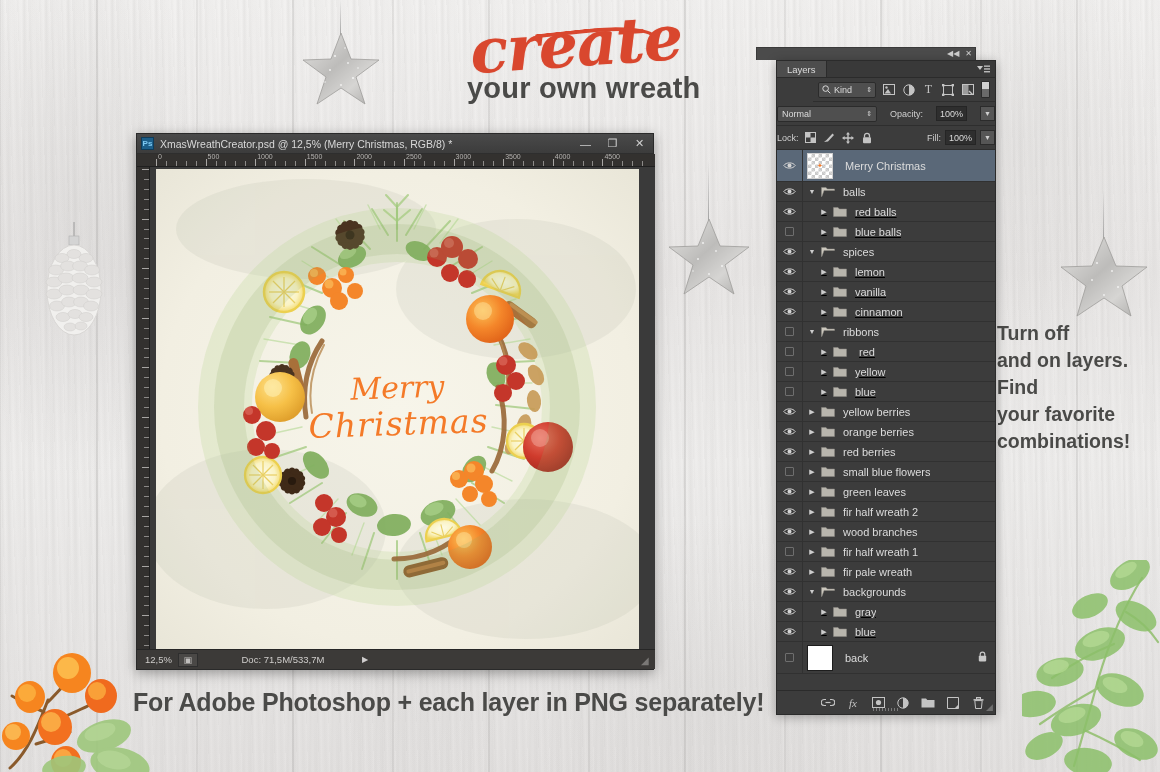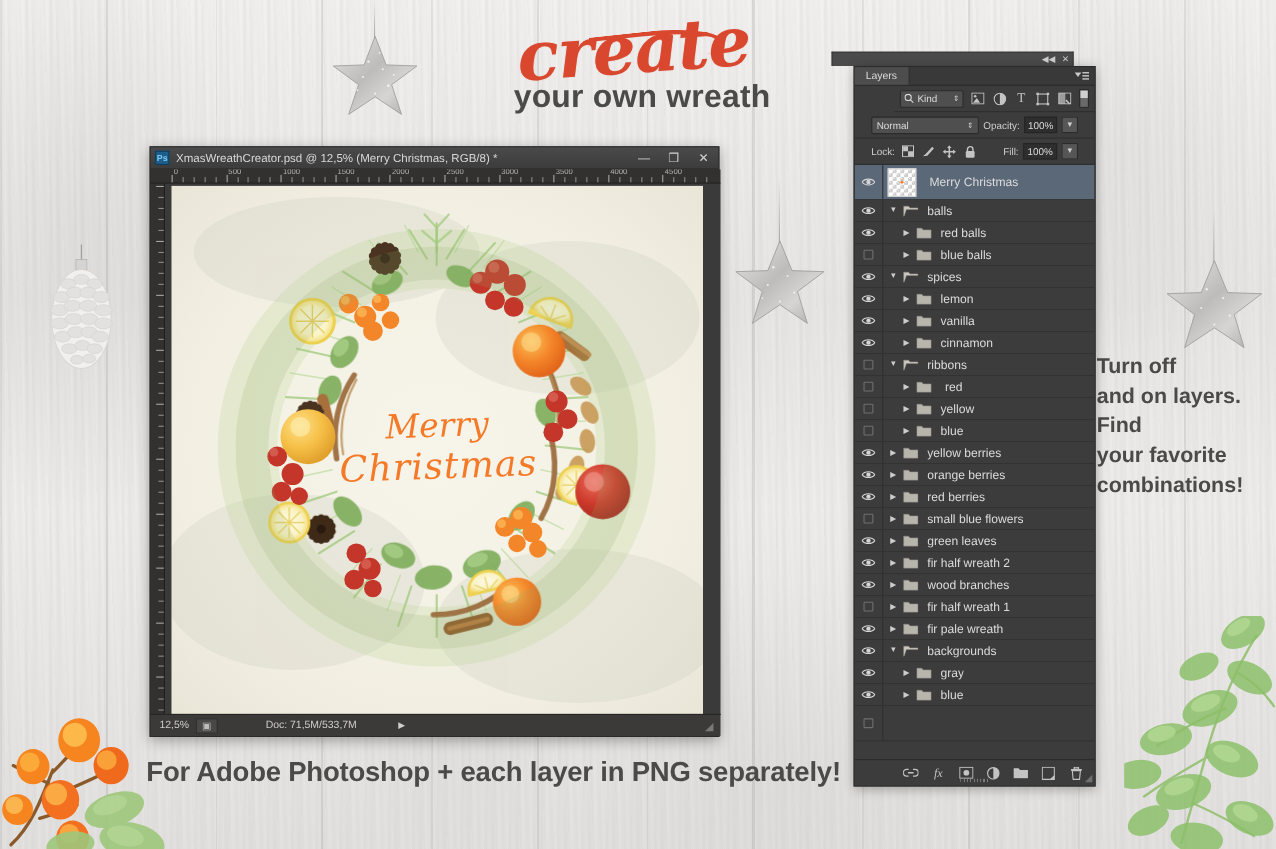--- a/index.html
+++ b/index.html
@@ -339,23 +339,24 @@
     width: 10px; height: 17px;
     margin-left: auto;
     background: linear-gradient(180deg,#cfcfcf 0 48%, #6a6a6a 48% 100%);
     border: 1px solid #2b2b2b;
     border-radius: 1px;
   }
 
   #blend-row, #lock-row {
     height: 24px;
     display: flex; align-items: center;
-    padding: 0 15px;
+    padding: 0 0;
     gap: 4px;
     border-bottom: 1px solid #2e2e2e;
+    justify-content: space-between;
   }
   #blend-select {
     width: 100px; height: 16px;
     background: #4f4f4f;
     border: 1px solid #2b2b2b;
     border-radius: 2px;
     display: flex; align-items: center;
     padding: 0 4px;
     color: #dcdcdc; font-size: 9px;
   }
@@ -422,21 +423,21 @@
     flex-shrink: 0;
   }
   .layer-name {
     font-size: 11px;
     color: #dcdcdc;
     white-space: nowrap;
     overflow: hidden;
     text-overflow: ellipsis;
   }
   .indent-1 { padding-left: 4px; }
-  .indent-2 { padding-left: 16px; }
+  .indent-2 { padding-left: 16px; text-decoration: underline; }
   .thumb-checker {
     width: 26px; height: 26px;
     flex-shrink: 0;
     border: 1px solid #cfcfcf;
     background-color: #fff;
     background-image:
       linear-gradient(45deg, #c9c9c9 25%, transparent 25%, transparent 75%, #c9c9c9 75%),
       linear-gradient(45deg, #c9c9c9 25%, transparent 25%, transparent 75%, #c9c9c9 75%);
     background-size: 7px 7px;
     background-position: 0 0, 3.5px 3.5px;
@@ -1558,20 +1559,28 @@
               <path d="M0.5 10.5 V1.5 H5 L6.3 3 H13.5 V10.5 Z" fill="#b8b5ad" stroke="#8d8a84" stroke-width="0.5"></path>
             </svg>
           </span>
           <span class="layer-name" style="margin-left: 4px;">blue</span>
         </div>
       </div>
       <div class="layer-row row-tall">
         <div class="eye-cell">
           <div class="eye-off"></div>
         </div>
+        <div class="layer-body indent-1">
+          <div class="thumb-white"></div>
+          <span class="layer-name" style="margin-left: 8px;">back</span>
+          <span class="lock-badge"><svg width="9" height="11" viewBox="0 0 9 11">
+              <path d="M2.2 5 V3.4 a2.3 2.3 0 0 1 4.6 0 V5" fill="none" stroke="#c8c8c8" stroke-width="1.2"></path>
+              <rect x="0.8" y="4.8" width="7.4" height="5.6" rx="0.8" fill="#c8c8c8"></rect>
+            </svg></span>
+        </div>
       </div>
     </div>
 
   <div id="layers-footer">
     <div class="footer-icon">
       <svg width="14" height="9" viewBox="0 0 14 9">
           <path d="M5 1.5 H3.2 a3 3 0 0 0 0 6 H5" fill="none" stroke="#c4c4c4" stroke-width="1.2"></path>
           <path d="M9 1.5 h1.8 a3 3 0 0 1 0 6 H9" fill="none" stroke="#c4c4c4" stroke-width="1.2"></path>
           <line x1="4.5" y1="4.5" x2="9.5" y2="4.5" stroke="#c4c4c4" stroke-width="1.2"></line>
         </svg>

